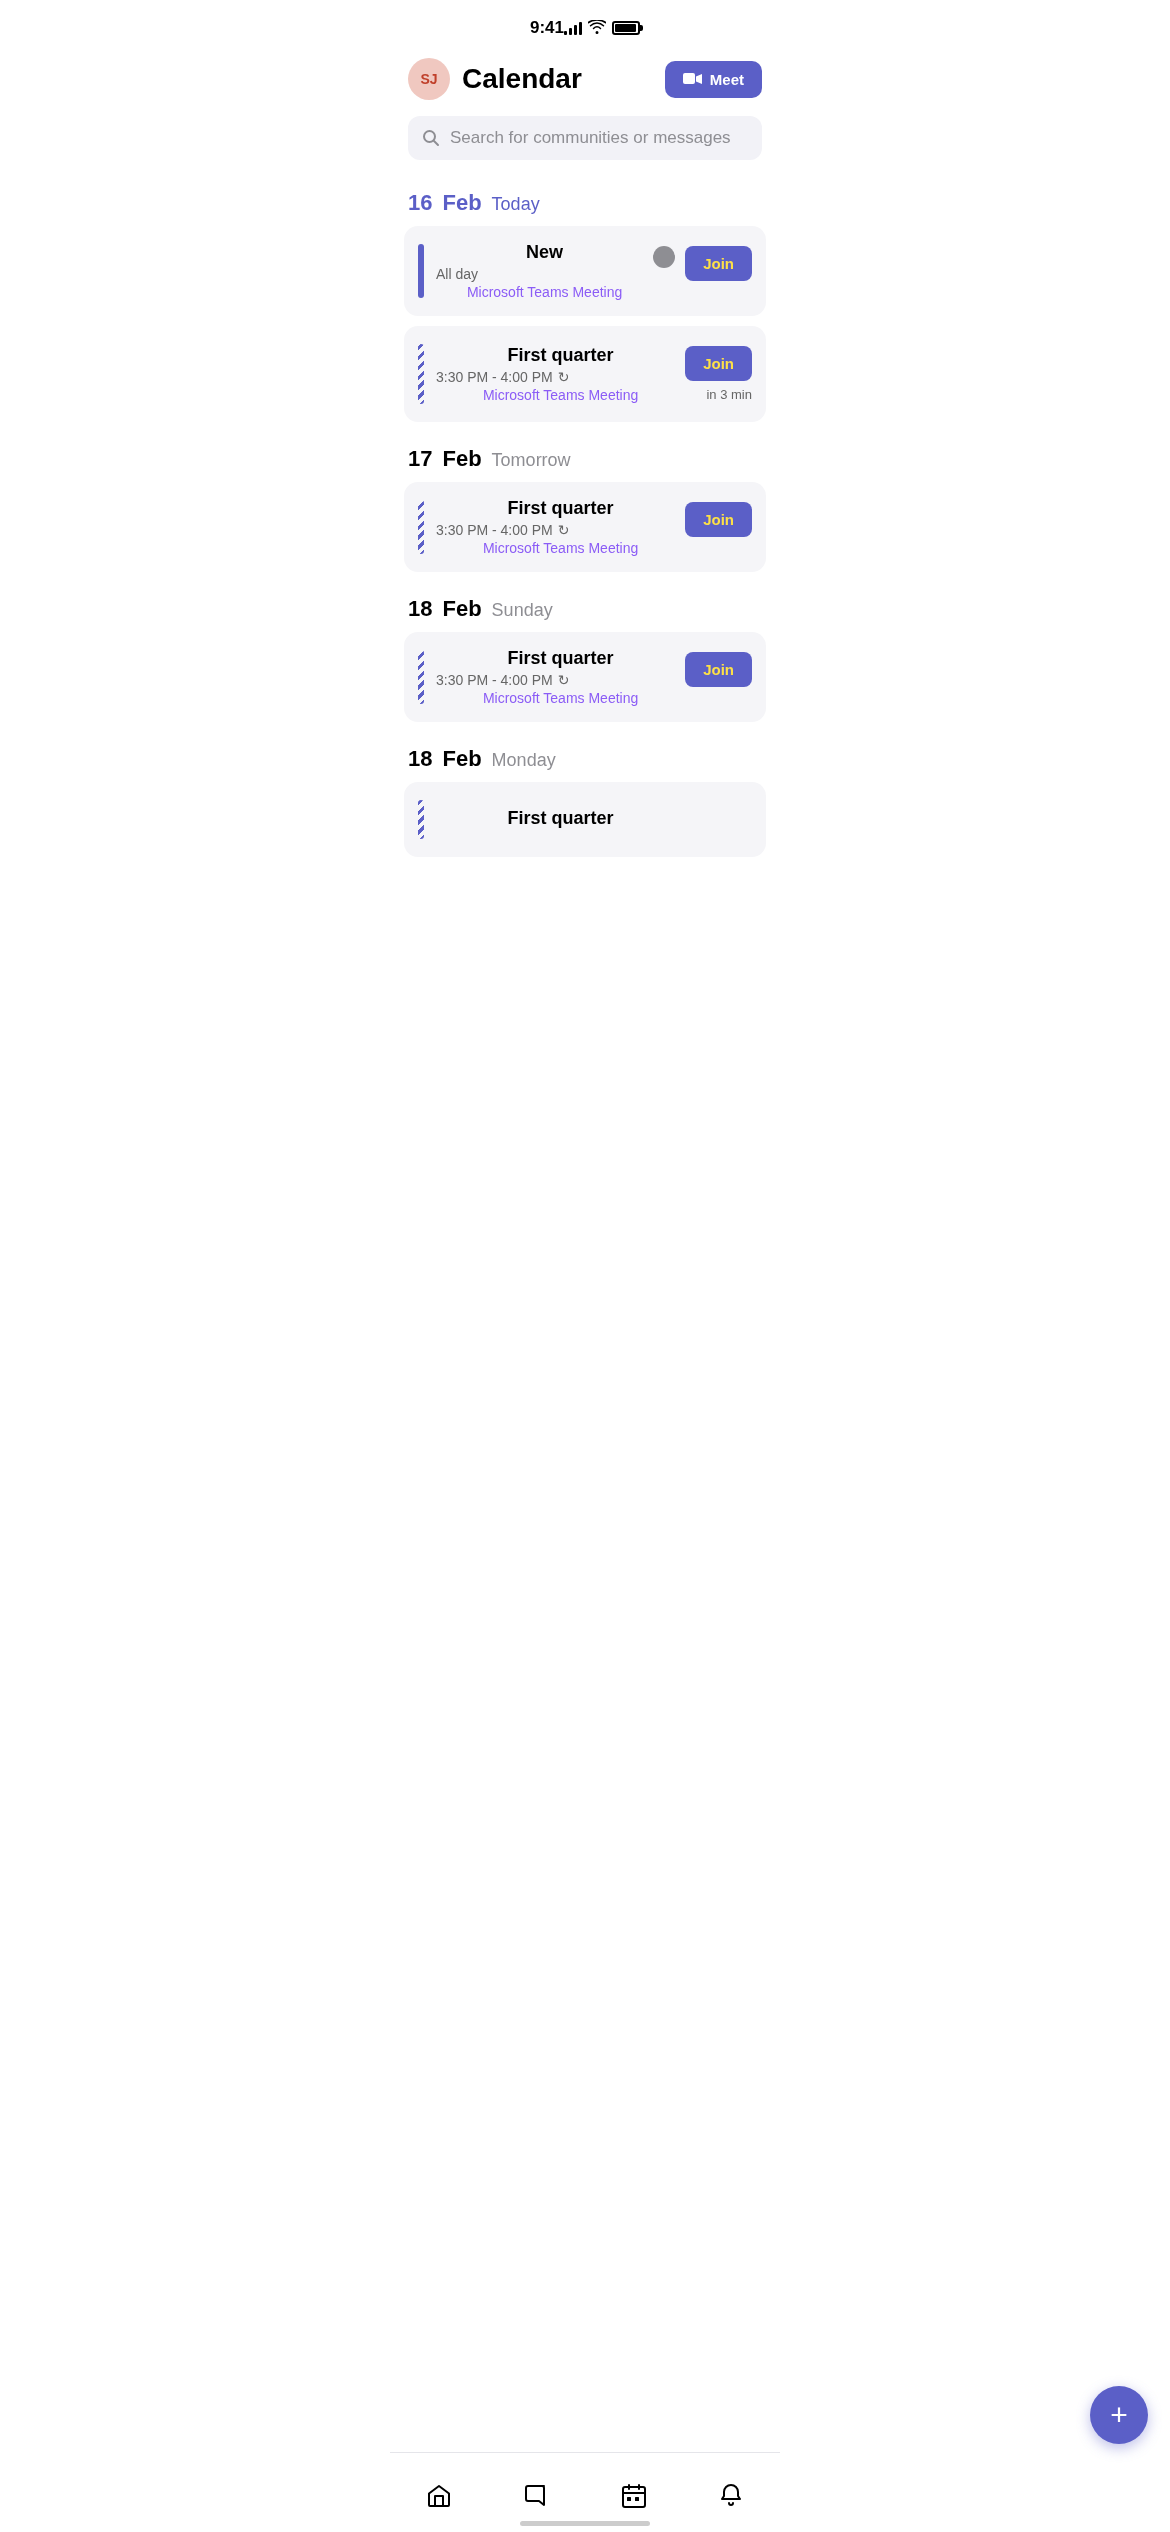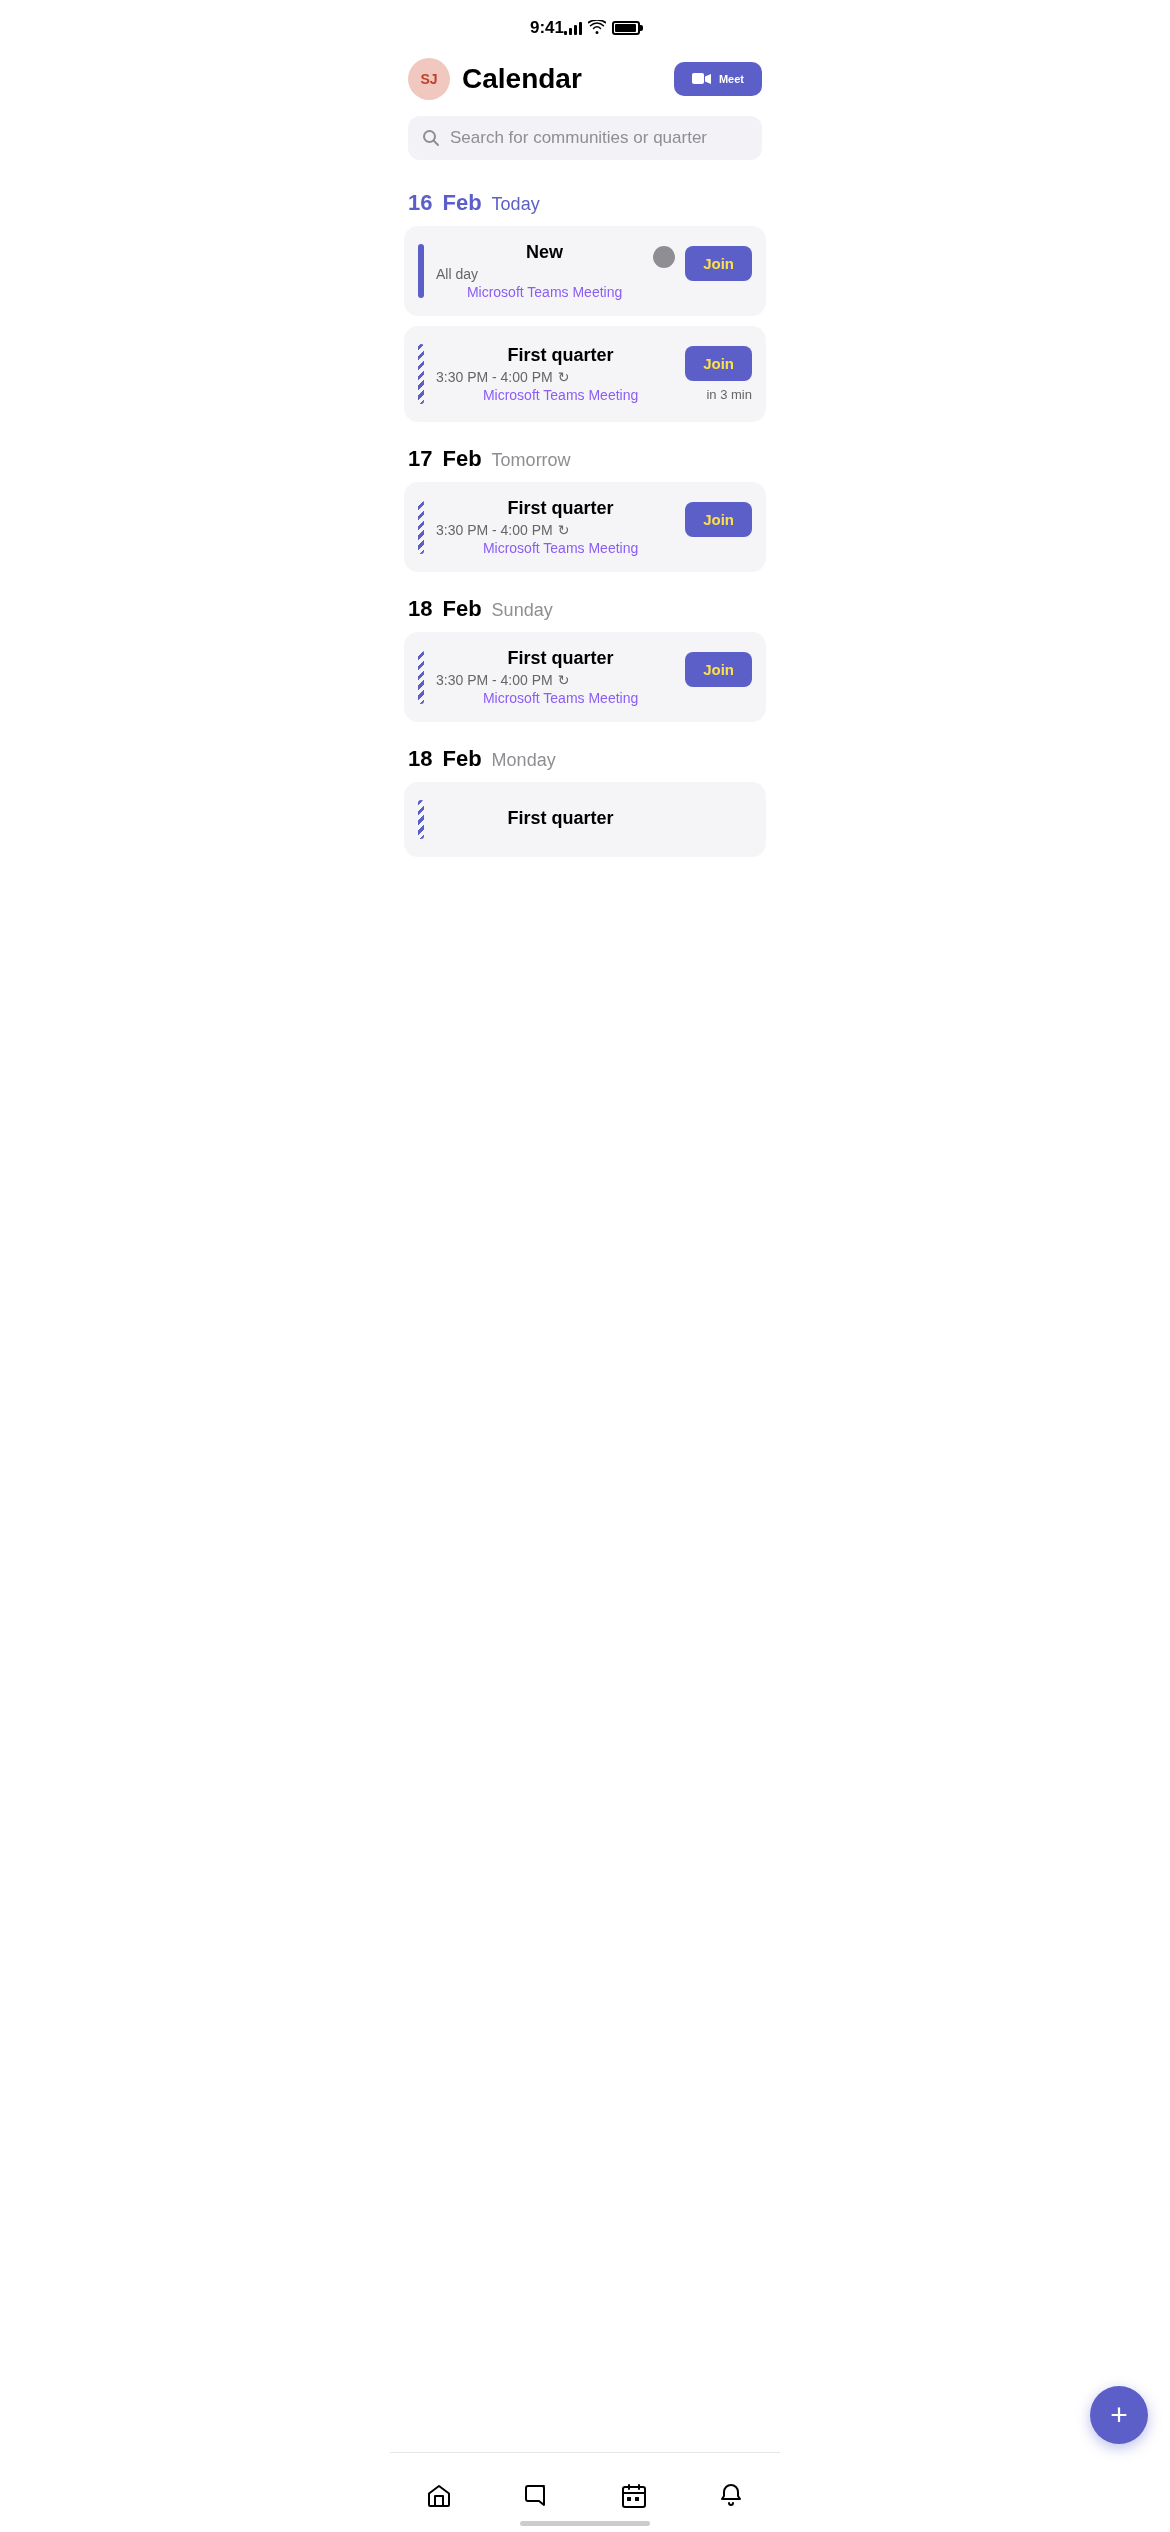--- a/index.html
+++ b/index.html
@@ -101,21 +101,21 @@
       font-size: 28px;
       font-weight: 700;
       color: #000;
     }
     .meet-button {
       background: #5b5fc7;
       color: #fff;
       border: none;
       border-radius: 10px;
       padding: 10px 18px;
-      font-size: 11px;
+      font-size: 15px;
       font-weight: 600;
       display: flex;
       align-items: center;
       gap: 7px;
       cursor: pointer;
     }
 
     
     .search-container {
       padding: 4px 18px 16px 18px;
@@ -370,21 +370,21 @@
     <span>Meet</span>
   </button>
 </div>
 
 <div class="search-container">
   <div class="search-bar">
     <svg width="18" height="18" viewBox="0 0 18 18" fill="none">
       <circle cx="7.5" cy="7.5" r="5.5" stroke="#8e8e93" stroke-width="2"></circle>
       <path d="M12 12l4 4" stroke="#8e8e93" stroke-width="2" stroke-linecap="round"></path>
     </svg>
-    <span class="search-bar-text">Search for communities or quarter</span>
+    <span class="search-bar-text">Search for communities or messages</span>
   </div>
 </div>
 
 <div class="main-content">
 
   <div class="date-header">
     <span class="date-number today">16</span>
     <span class="date-month today">Feb</span>
     <span class="date-label today">Today</span>
   </div>

